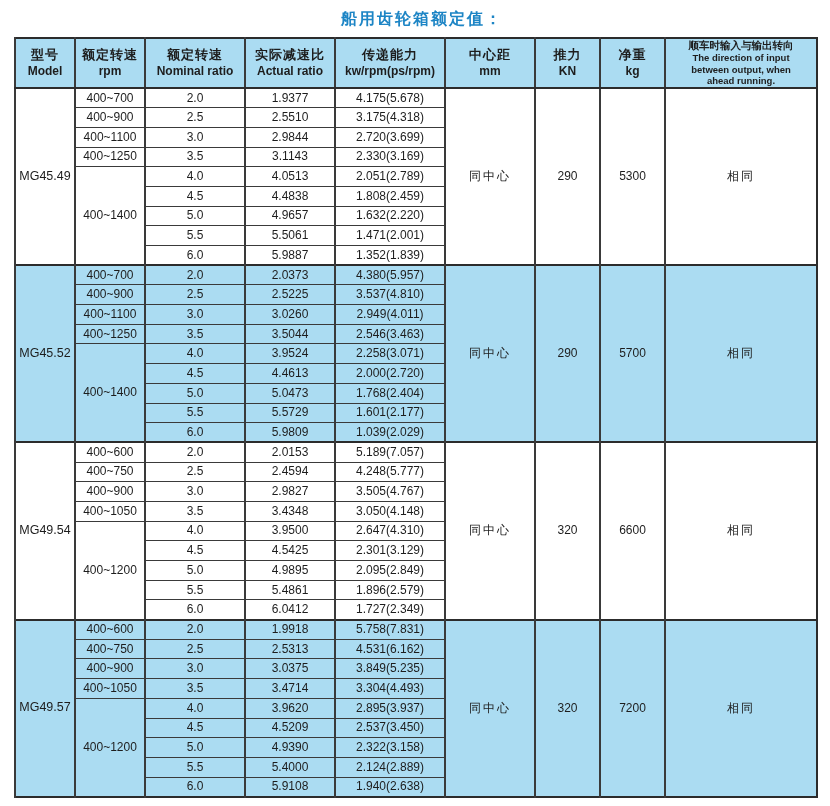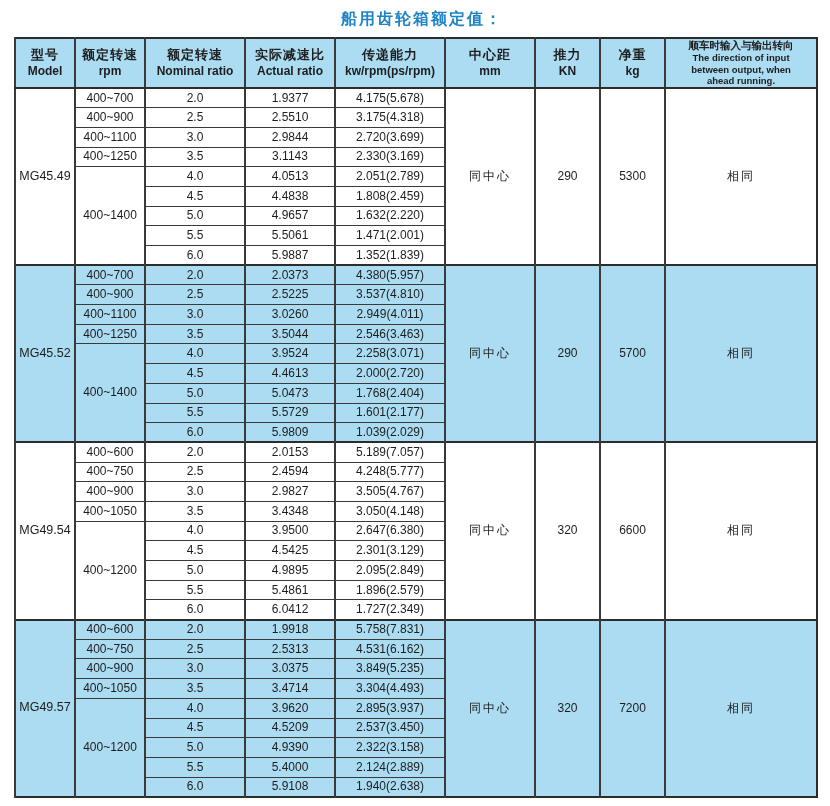--- a/index.html
+++ b/index.html
@@ -251,21 +251,21 @@
       <tr>
         <td class="rpm-cell">400~1050</td>
         <td class="nominal-ratio-cell">3.5</td>
         <td class="actual-ratio-cell">3.4348</td>
         <td class="capacity-cell">3.050(4.148)</td>
       </tr>
       <tr>
         <td rowspan="5" class="rpm-cell">400~1200</td>
         <td class="nominal-ratio-cell">4.0</td>
         <td class="actual-ratio-cell">3.9500</td>
-        <td class="capacity-cell">2.647(6.380)</td>
+        <td class="capacity-cell">2.647(4.310)</td>
       </tr>
       <tr>
         <td class="nominal-ratio-cell">4.5</td>
         <td class="actual-ratio-cell">4.5425</td>
         <td class="capacity-cell">2.301(3.129)</td>
       </tr>
       <tr>
         <td class="nominal-ratio-cell">5.0</td>
         <td class="actual-ratio-cell">4.9895</td>
         <td class="capacity-cell">2.095(2.849)</td>

